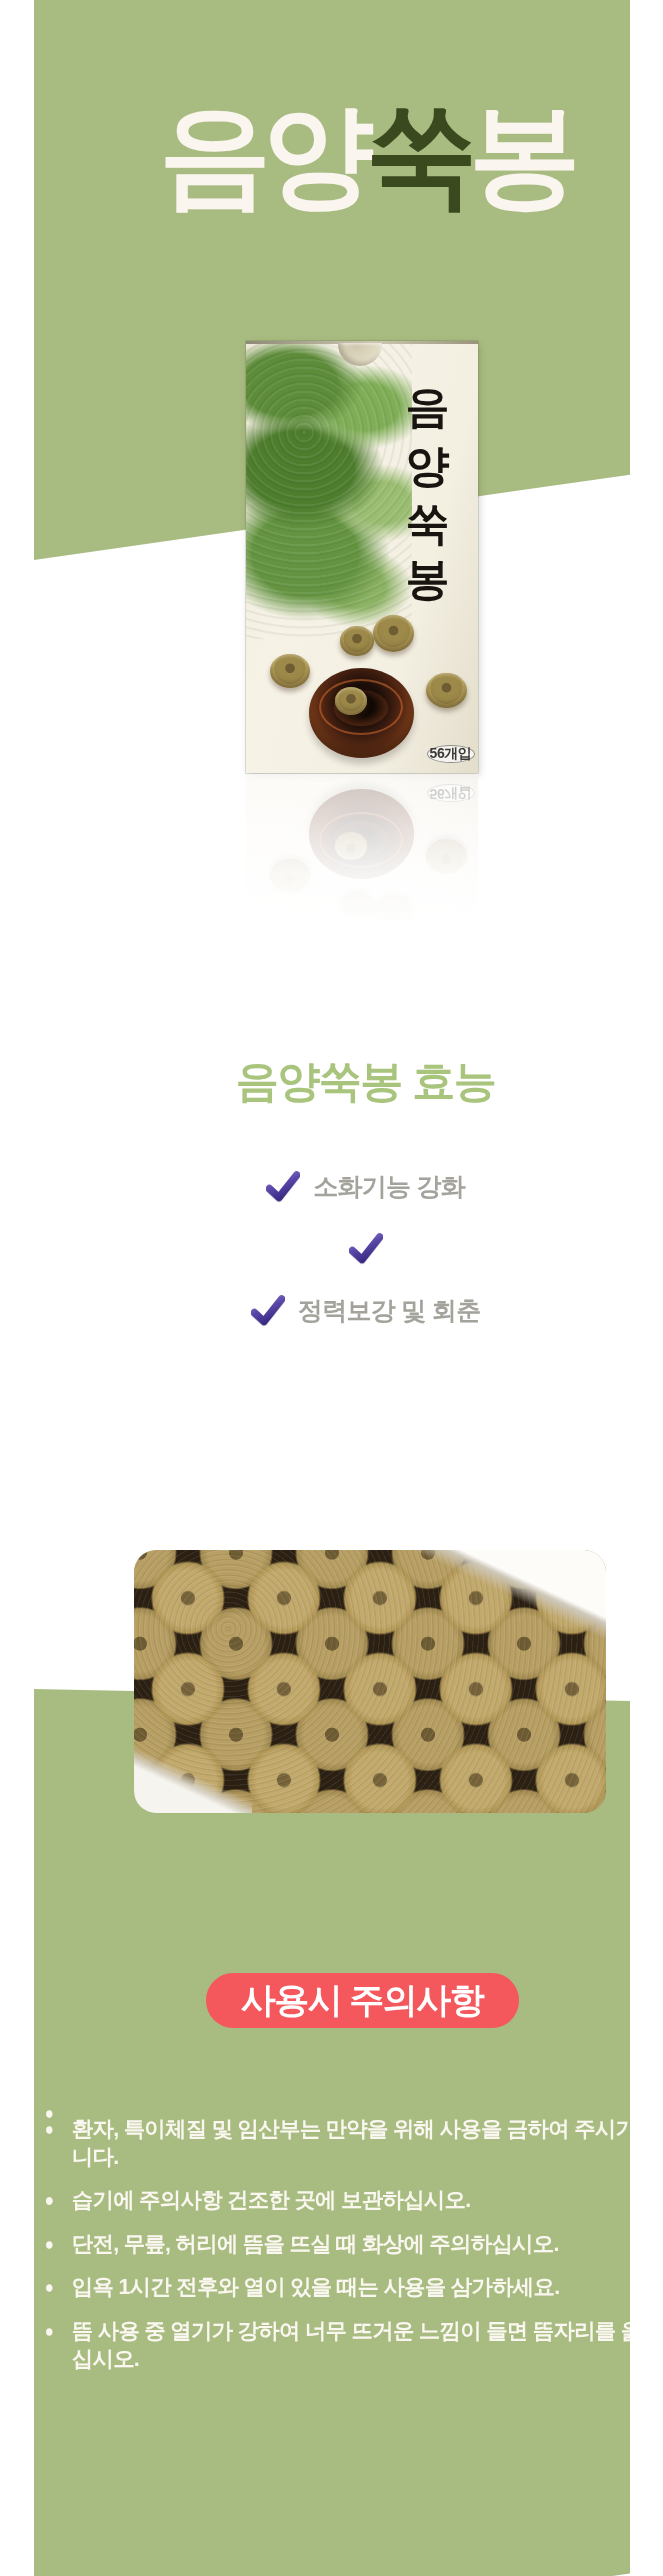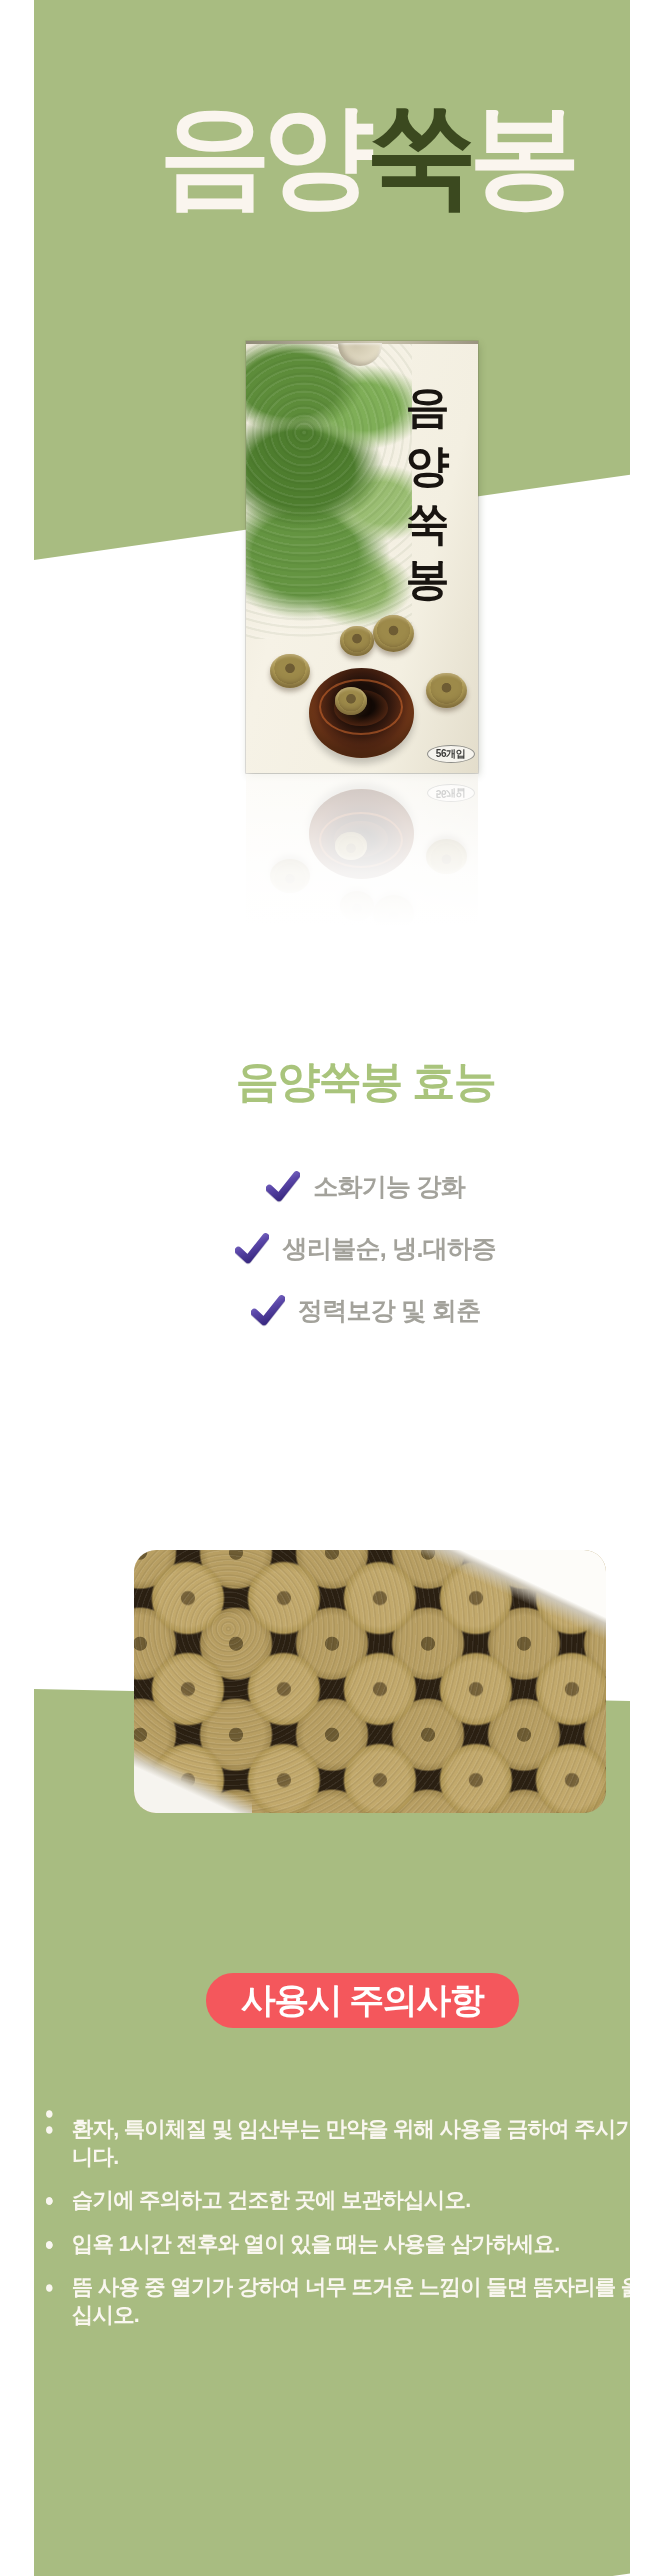--- a/index.html
+++ b/index.html
@@ -83,21 +83,21 @@
   }
   .bowl .inner{
     position:absolute;left:24%;top:24%;right:24%;bottom:36%;border-radius:50%;
     background:radial-gradient(ellipse at 50% 45%,#120905 0 35%,#4a2311 70%,#7c3b1a 95%);
   }
   .bowl .pellet{left:26.5px;top:19px;width:32px;height:28px;}
   .count-badge{
     position:absolute;left:181px;top:404px;width:46px;height:16px;border-radius:50%;
     background:#f6f4ee;border:0.7px solid #8d8d88;
     display:flex;align-items:center;justify-content:center;
-    font-size:10px;font-weight:700;color:#3a3a38;letter-spacing:-0.4px;
+    font-size:14px;font-weight:700;color:#3a3a38;letter-spacing:-0.4px;
   }
   
   .reflection-wrap{
     position:absolute;left:212px;top:774px;width:232px;height:159px;overflow:hidden;
   }
   .reflect-clone{
     position:absolute;left:0;top:0;transform:scaleY(-1);transform-origin:50% 50%;
     opacity:.55;box-shadow:none;
   }
   .reflection-overlay{
@@ -230,21 +230,20 @@
     <li>
       <svg class="check-icon" viewBox="0 0 50 44">
           <path d="M5 25 L19 38 L45 5" stroke="url(#ckgrad)" stroke-width="11" fill="none" stroke-linecap="round" stroke-linejoin="round"></path>
         </svg>
       <span class="check-label">소화기능 강화</span>
     </li>
     <li>
       <svg class="check-icon" viewBox="0 0 50 44">
           <path d="M5 25 L19 38 L45 5" stroke="url(#ckgrad)" stroke-width="11" fill="none" stroke-linecap="round" stroke-linejoin="round"></path>
         </svg>
-      <span class="check-label">생리불순, 냉.대하증</span>
     </li>
     <li>
       <svg class="check-icon" viewBox="0 0 50 44">
           <path d="M5 25 L19 38 L45 5" stroke="url(#ckgrad)" stroke-width="11" fill="none" stroke-linecap="round" stroke-linejoin="round"></path>
         </svg>
       <span class="check-label">정력보강 및 회춘</span>
     </li>
   </ul>
 
   <div class="moxa-photo">
@@ -263,24 +262,25 @@
     </li>
     <li>
       <span class="bullet">●</span>
       <span>환자, 특이체질 및 임산부는 만약을 위해 사용을 금하여 주시기 바랍니다.</span>
     </li>
     <li>
       <span class="bullet">●</span>
     </li>
     <li>
       <span class="bullet">●</span>
-      <span>습기에 주의하고 건조한 곳에 보관하십시오.</span>
-    </li>
-    <li>
-      <span class="bullet">●</span>
+      <span>습기에 주의사항 건조한 곳에 보관하십시오.</span>
+    </li>
+    <li>
+      <span class="bullet">●</span>
+      <span>단전, 무릎, 허리에 뜸을 뜨실 때 화상에 주의하십시오.</span>
     </li>
     <li>
       <span class="bullet">●</span>
       <span>입욕 1시간 전후와 열이 있을 때는 사용을 삼가하세요.</span>
     </li>
     <li>
       <span class="bullet">●</span>
       <span>뜸 사용 중 열기가 강하여 너무 뜨거운 느낌이 들면 뜸자리를 옮겨 주십시오.</span>
     </li>
   </ul>

